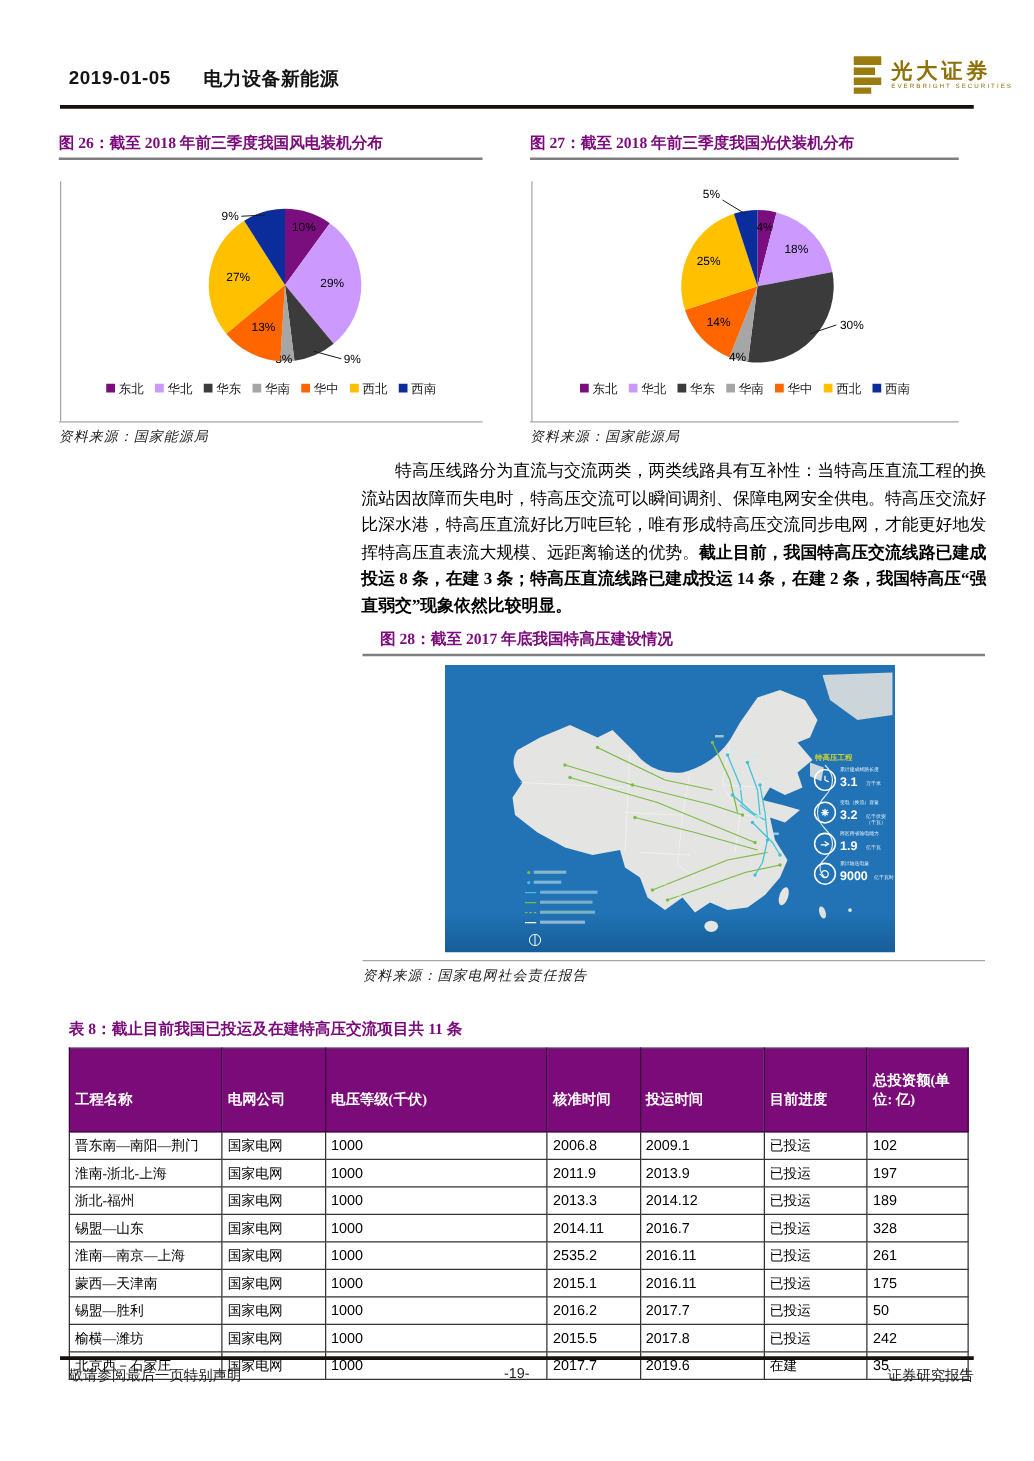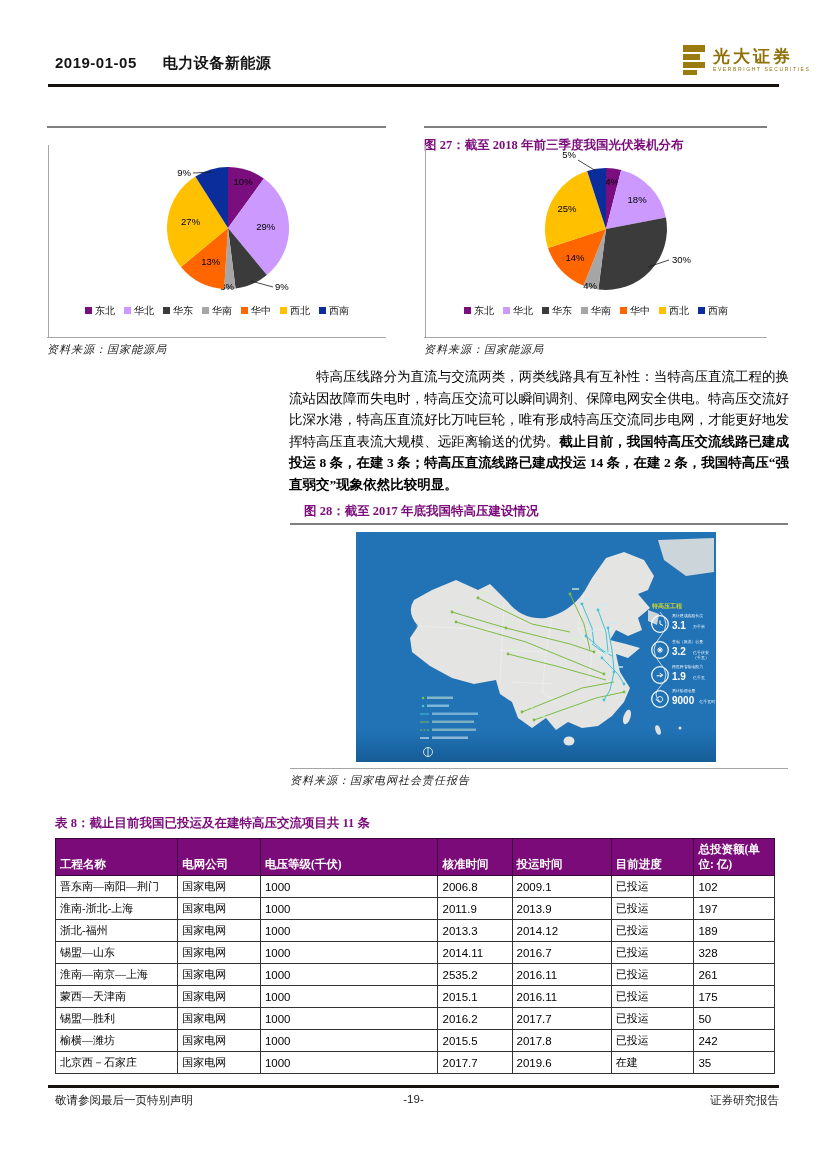--- a/index.html
+++ b/index.html
@@ -19,21 +19,21 @@
   .underline{height:1.5px;background:#7f7f7f;}
   .thinline{height:1px;background:#a6a6a6;}
   .source{font-size:11px;font-style:italic;color:#1a1a1a;letter-spacing:1px;}
   
   .para{top:366px;left:289px;width:500px;font-size:13.5px;line-height:21.6px;text-align:justify;
         text-indent:2em;color:#000;}
   .para b{font-weight:bold;}
   
   .tbl{border-collapse:collapse;width:720px;table-layout:fixed;}
   .tbl th{background:#7a0b78;color:#fff;font-weight:bold;font-size:11.5px;text-align:left;
-          vertical-align:bottom;padding:3px 4px;border:1px solid #3a053a;font-family:"Liberation Serif",serif;}
+          vertical-align:bottom;padding:18px 4px;border:1px solid #3a053a;font-family:"Liberation Serif",serif;}
   .tbl td{border:1px solid #333;padding:1px 4px;height:19px;vertical-align:middle;background:#fff;}
   .td-cn{font-size:11px;font-family:"Liberation Serif",serif;}
   .td-num{font-size:11.5px;font-family:"Liberation Sans",sans-serif;}
   
   .foot{top:1093px;font-family:"Liberation Sans",sans-serif;font-size:11.5px;color:#222;}
   svg text{user-select:none;}
 </style>
 </head>
 <body>
 
@@ -50,20 +50,21 @@
       <rect x="1" y="18" width="22" height="6" fill="#9a7b10"></rect>
       <rect x="1" y="26" width="14" height="5" fill="#9a7b10"></rect>
     </svg>
     <span class="logo-txt">
       <span class="logo-cn">光大证券</span>
       <span class="logo-en">EVERBRIGHT SECURITIES</span>
     </span>
   </div>
   <div class="abs rule" style="top:84px;left:48px;width:731px;"></div>
 
+  <div class="abs figtitle" style="top:106px;left:47px;">图 26：截至 2018 年前三季度我国风电装机分布</div>
   <div class="abs underline" style="top:126px;left:47px;width:339px;"></div>
   <svg class="abs" id="pie26" style="top:139px;left:47px;" width="340" height="200" viewBox="0 0 340 200">
       <line x1="1.5" y1="6" x2="1.5" y2="198" stroke="#a6a6a6" stroke-width="1"></line>
       <path d="M181,89 L181.0,28.0 A61,61 0 0 1 216.9,39.6 Z" fill="#7b0e7e"></path>
       <text x="196.1" y="45.6" text-anchor="middle" font-size="9.5" font-family="Liberation Sans, sans-serif" fill="#000">10%</text>
       <path d="M181,89 L216.9,39.6 A61,61 0 0 1 219.9,136.0 Z" fill="#cc99ff"></path>
       <text x="218.8" y="90.8" text-anchor="middle" font-size="9.5" font-family="Liberation Sans, sans-serif" fill="#000">29%</text>
       <path d="M181,89 L219.9,136.0 A61,61 0 0 1 188.6,149.5 Z" fill="#3b3b3b"></path>
       <polyline points="204,142 226,148" fill="none" stroke="#1a1a1a" stroke-width="0.8"></polyline>
       <text x="228" y="151" text-anchor="start" font-size="9.5" font-family="Liberation Sans, sans-serif" fill="#000">9%</text>
@@ -89,21 +90,21 @@
         <text x="204" y="175" font-size="10" fill="#1a1a1a" font-family="Liberation Serif, serif">华中</text>
         <rect x="233" y="168" width="7" height="7" fill="#ffc000"></rect>
         <text x="243" y="175" font-size="10" fill="#1a1a1a" font-family="Liberation Serif, serif">西北</text>
         <rect x="272" y="168" width="7" height="7" fill="#0b2d9b"></rect>
         <text x="282" y="175" font-size="10" fill="#1a1a1a" font-family="Liberation Serif, serif">西南</text>
       </g>
     </svg>
   <div class="abs thinline" style="top:337px;left:47px;width:339px;"></div>
   <div class="abs source" style="top:342px;left:47px;">资料来源：国家能源局</div>
 
-  <div class="abs figtitle" style="top:106px;left:424px;margin-top:31px;">图 27：截至 2018 年前三季度我国光伏装机分布</div>
+  <div class="abs figtitle" style="top:106px;left:424px;">图 27：截至 2018 年前三季度我国光伏装机分布</div>
   <div class="abs underline" style="top:126px;left:424px;width:343px;"></div>
   <svg class="abs" id="pie27" style="top:139px;left:424px;" width="344" height="200" viewBox="0 0 344 200">
       <line x1="1.5" y1="6" x2="1.5" y2="198" stroke="#a6a6a6" stroke-width="1"></line>
       <path d="M182,90 L182.0,29.0 A61,61 0 0 1 197.2,30.9 Z" fill="#7b0e7e"></path>
       <text x="188.0" y="45.8" text-anchor="middle" font-size="9.5" font-family="Liberation Sans, sans-serif" fill="#000">4%</text>
       <path d="M182,90 L197.2,30.9 A61,61 0 0 1 241.9,78.6 Z" fill="#cc99ff"></path>
       <text x="213.1" y="63.8" text-anchor="middle" font-size="9.5" font-family="Liberation Sans, sans-serif" fill="#000">18%</text>
       <path d="M182,90 L241.9,78.6 A61,61 0 0 1 174.4,150.5 Z" fill="#3b3b3b"></path>
       <polyline points="224,128 245,121" fill="none" stroke="#1a1a1a" stroke-width="0.8"></polyline>
       <text x="248" y="124" text-anchor="start" font-size="9.5" font-family="Liberation Sans, sans-serif" fill="#000">30%</text>

